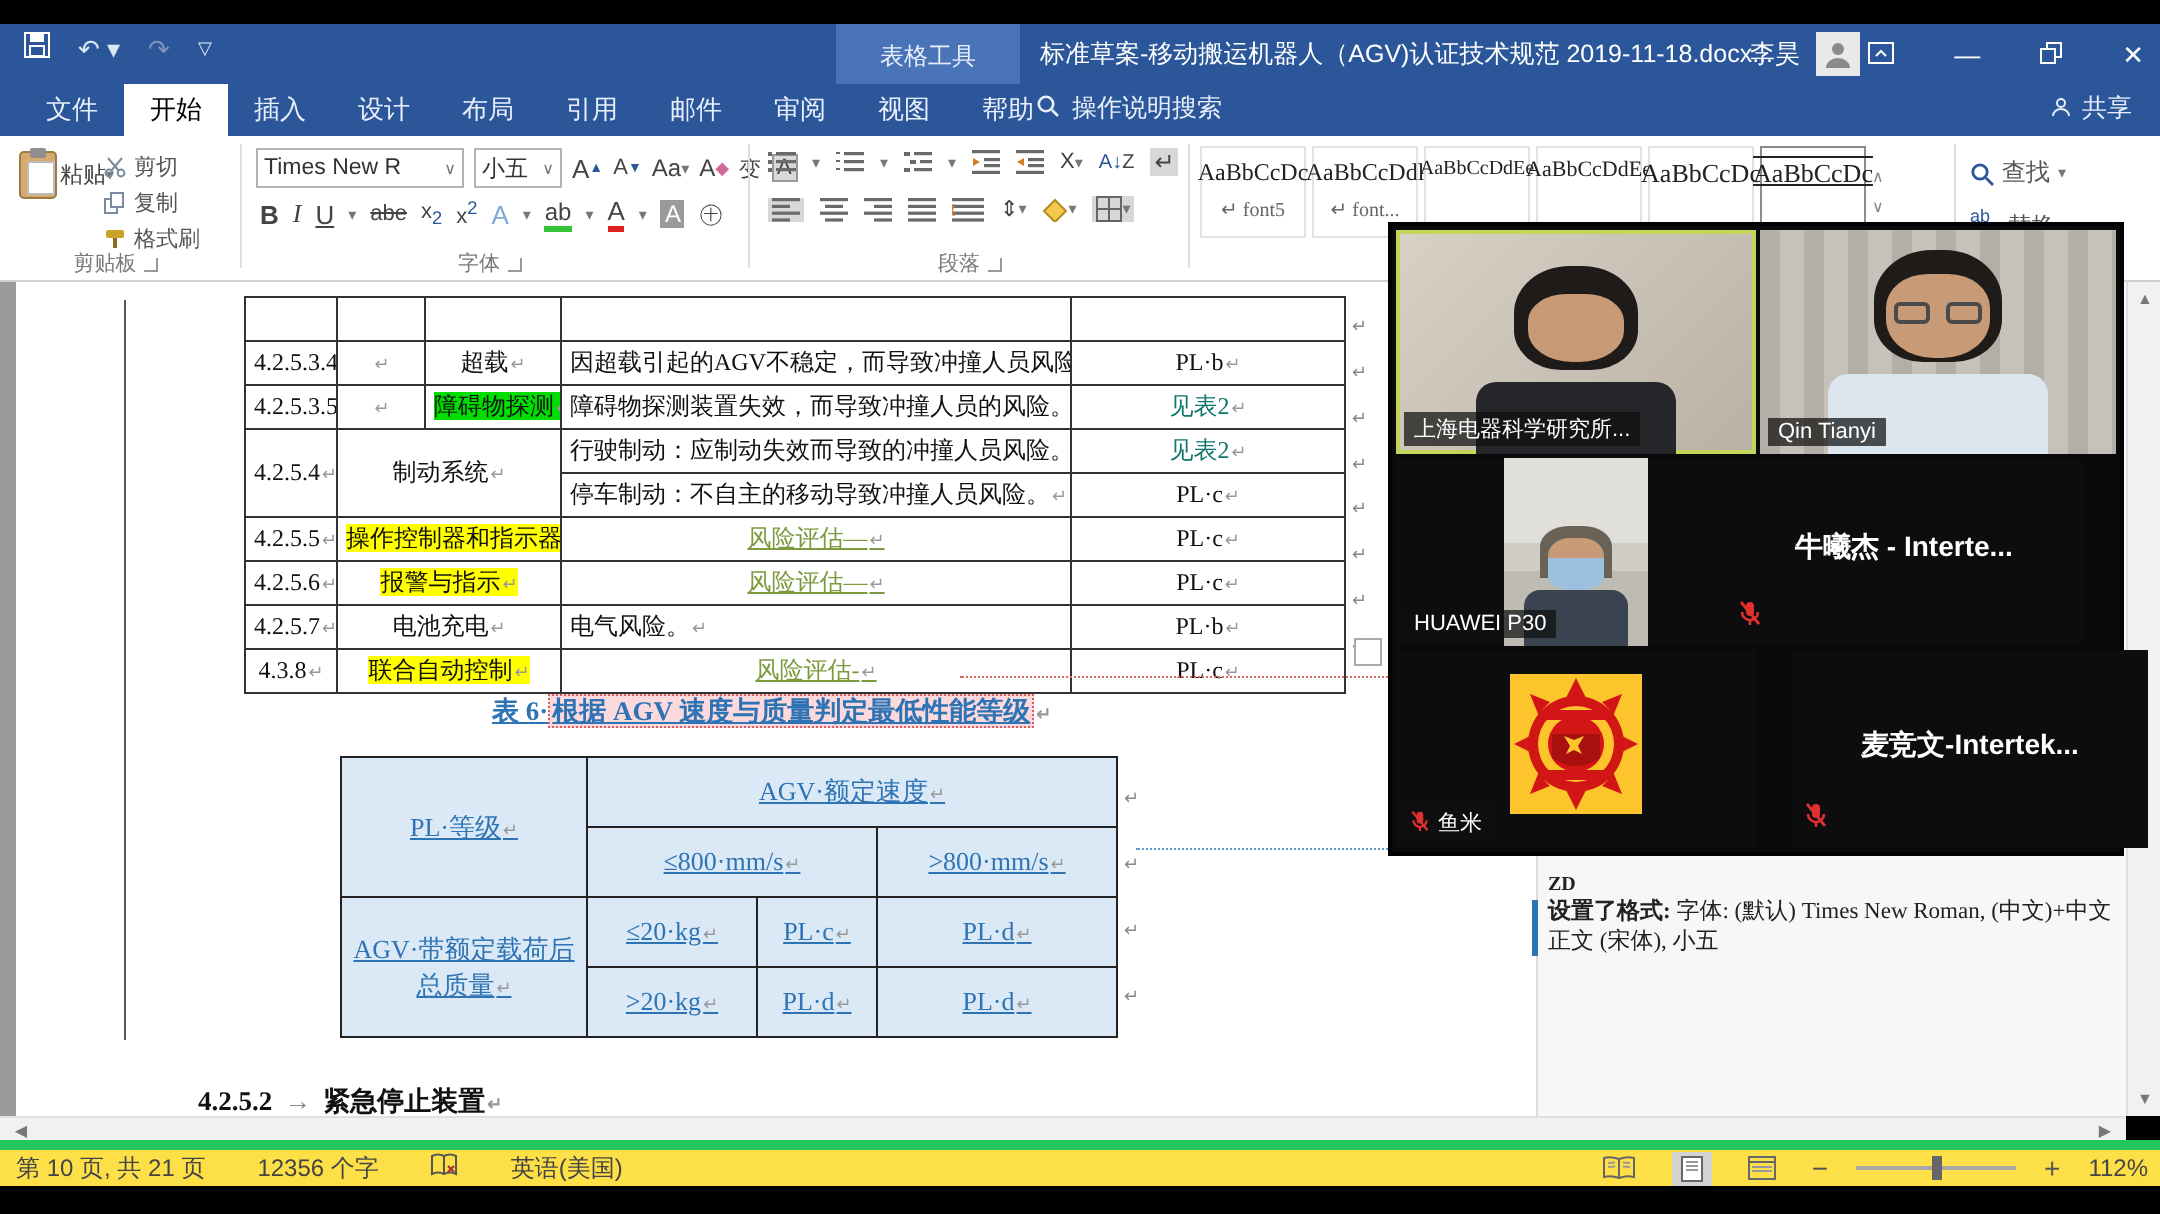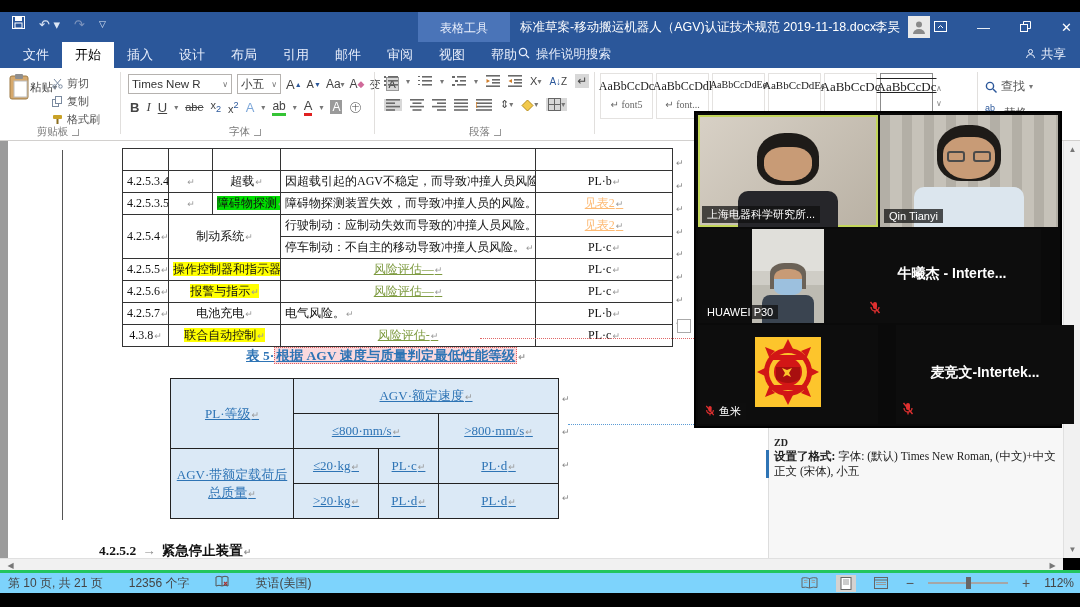--- a/index.html
+++ b/index.html
@@ -50,21 +50,21 @@
   
   #docarea{position:absolute;left:0;top:141px;width:1080px;height:417px;background:#9b9b9b}
   #page{position:absolute;left:8px;top:0;width:760px;height:417px;background:#fff}
   #markup{position:absolute;left:768px;top:0;width:295px;height:417px;background:#f7f7f7;border-left:1px solid #ddd}
   .serif{font-family:"Liberation Serif","DejaVu Serif",serif}
   .changebar{position:absolute;left:54px;top:9px;width:1px;height:370px;background:#555}
   table.doc{border-collapse:collapse;table-layout:fixed}
   table.doc td{border:1px solid #333;font-family:"Liberation Serif",serif;font-size:12px;color:#111;
       height:22px;padding:0 4px;text-align:center;overflow:hidden;white-space:nowrap}
   table.doc td.l{text-align:left}
-  .lk{color:#fdba74;text-decoration:underline}
+  .lk{color:#0f766e;}
   .gk{color:#7d9a3f;text-decoration:underline}
   .hlY{background:#ffff00}
   .hlG{background:#00dd00}
   tr.dash td{border-top:1px dashed #94a84e}
   .cm::after{content:"↵";color:#999;font-size:9px;margin-left:1px}
   .rowmarks{position:absolute;display:flex;flex-direction:column;color:#888;font-size:9px}
   table.t2{border-collapse:collapse;table-layout:fixed;background:#dbe9f6}
   table.t2 td{border:1px solid #222;font-family:"Liberation Serif",serif;font-size:13px;height:35px;
       text-align:center;color:#2e74b5;text-decoration:underline;padding:0 3px}
   .caption{position:absolute;left:246px;top:347px;font-family:"Liberation Serif",serif;font-weight:bold;
@@ -80,21 +80,21 @@
   .dotline-b{position:absolute;left:568px;top:424px;width:126px;border-top:1px dotted #5b9bd5}
   .dotline-r{position:absolute;left:480px;top:338px;width:214px;border-top:1px dotted #e06666}
   .handle{position:absolute;left:677px;top:319px;width:14px;height:14px;border:1px solid #aaa;background:#fff}
 
   
   .vscroll{position:absolute;left:1063px;top:141px;width:17px;height:417px;background:#f1f1f1;border-left:1px solid #e0e0e0}
   .hscroll{position:absolute;left:0;top:558px;width:1063px;height:12px;background:#f1f1f1;border-top:1px solid #e0e0e0}
   .sarrow{position:absolute;color:#777;font-size:8px;width:17px;text-align:center}
 
   
-  #statusbar{position:absolute;left:0;top:570px;width:1080px;height:23px;background:#7dd3fc;border-top:3px solid #22c55e;
+  #statusbar{position:absolute;left:0;top:570px;width:1080px;height:23px;background:#fde047;border-top:5px solid #22c55e;
       display:flex;align-items:center;font-size:12px;color:#444}
   #statusbar .lft{display:flex;align-items:center;gap:26px;margin-left:8px}
   #statusbar .rgt{position:absolute;right:6px;display:flex;align-items:center;gap:14px}
   .viewico{padding:2px 4px;display:flex;align-items:center}
   .viewico.sel{background:#d4d2d0}
   .ztrack{width:80px;height:2px;background:#a6a6a6;position:relative}
   .zthumb{position:absolute;left:38px;top:-5px;width:5px;height:12px;background:#666}
 
   
   #meet{position:absolute;left:694px;top:111px;width:368px;height:317px;background:#0a0a0a;border:2px solid #000;z-index:50}
@@ -512,21 +512,21 @@
       <span>↵</span>
       <span>↵</span>
       <span>↵</span>
       <span>↵</span>
       <span>↵</span>
   </div>
   <div class="handle"></div>
 
   <div class="dotline-r"></div>
   <div class="caption">
-    <span class="pfx">表 5·</span><span class="box">根据 AGV 速度与质量判定最低性能等级</span><span class="cm"></span>
+    <span class="pfx">表 6·</span><span class="box">根据 AGV 速度与质量判定最低性能等级</span><span class="cm"></span>
   </div>
 
   <table class="t2 abs" style="left:170px;top:378px;width:388px">
     <colgroup>
         <col style="width:123px">
         <col style="width:85px">
         <col style="width:60px">
         <col style="width:120px">
       </colgroup>
     <tbody>

